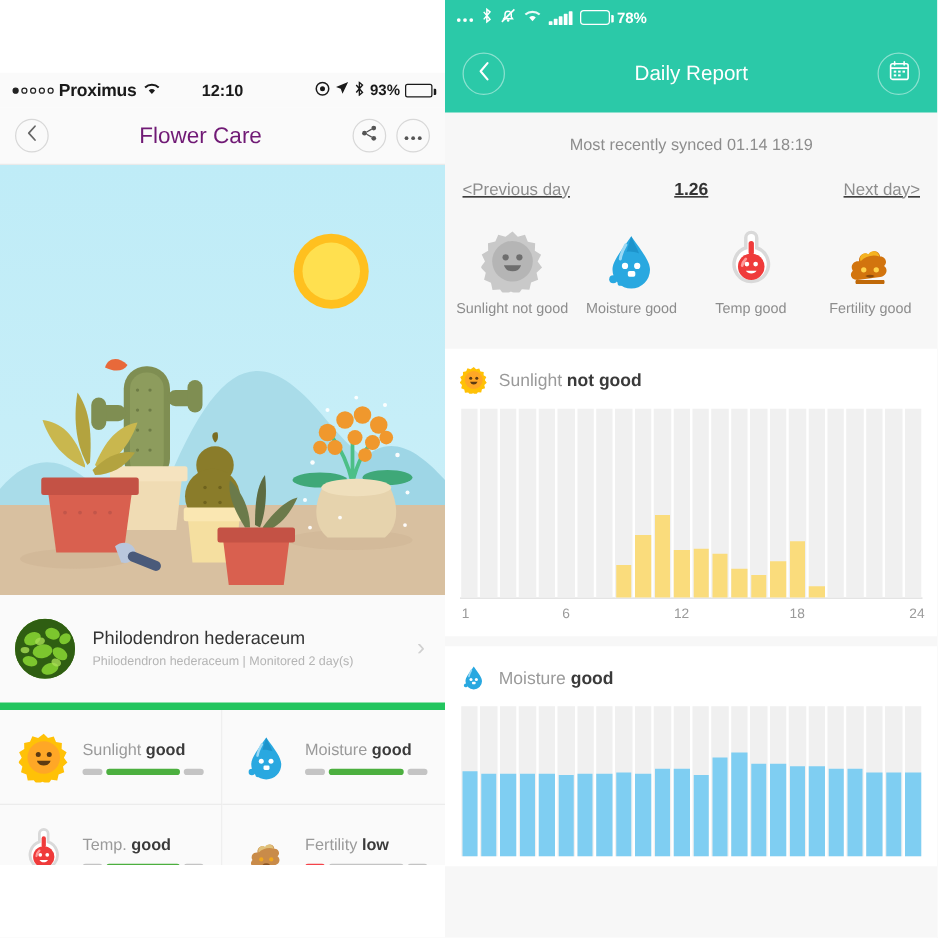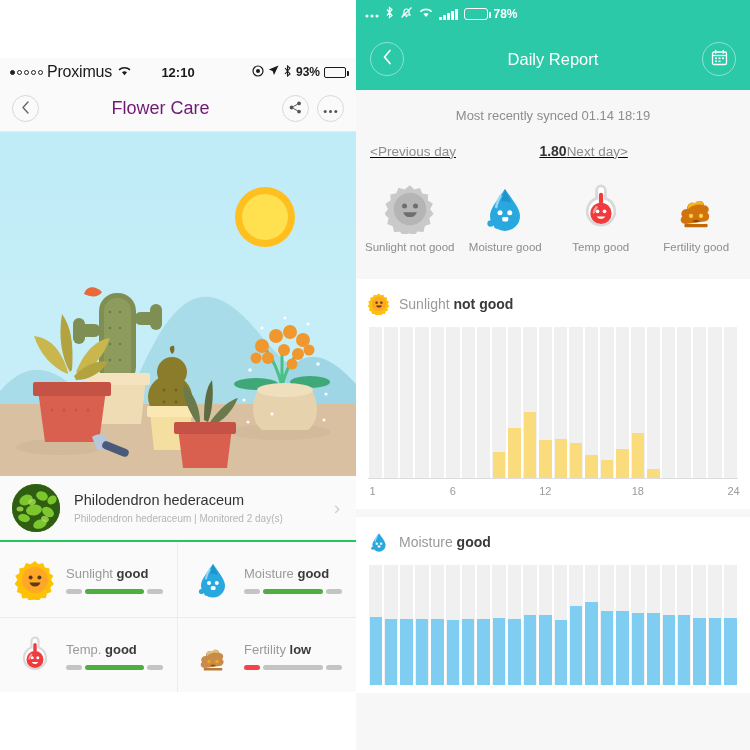--- a/index.html
+++ b/index.html
@@ -26,21 +26,21 @@
     padding: 0 10px;
     font-size: 12.5px; color: #1a1a1a;
     font-weight: bold;
   }
   .l-sb-left { display: flex; align-items: center; gap: 4px; flex: 1; }
   .l-sb-center { flex: 0 0 auto; font-size: 13px; font-weight: bold; }
   .l-sb-right { display: flex; align-items: center; gap: 4px; flex: 1; justify-content: flex-end; }
   .dots-signal { display: flex; gap: 2px; align-items: center; }
   .dots-signal i { width: 5px; height: 5px; border-radius: 50%; border: 1px solid #222; display: block; }
   .dots-signal i.on { background: #222; }
-  .carrier { font-size: 16px; font-weight: normal; letter-spacing: -0.2px; }
+  .carrier { font-size: 14px; font-weight: bold; letter-spacing: -0.2px; }
   .batt-pct { font-size: 12px; font-weight: bold; }
   .batt-shape { width: 22px; height: 11px; border: 1.5px solid #1a1a1a; border-radius: 2px; position: relative; padding: 1px; }
   .batt-shape::after { content:""; position:absolute; right:-4px; top:3px; width:2px; height:5px; background:#1a1a1a; border-radius:0 1px 1px 0; }
   .batt-fill { height: 100%; background: #1a1a1a; border-radius: 1px; }
 
   .l-navbar {
     height: 46px;
     background: #fafafa;
     display: flex; align-items: center;
     padding: 0 12px;
@@ -56,25 +56,25 @@
   .l-nav-right { display: flex; gap: 8px; }
 
   .hero {
     height: 344px;
     position: relative;
     overflow: hidden;
     background: linear-gradient(#bfecf7 0%, #c6eef8 60%, #cbeff8 100%);
   }
 
   .plant-card {
-    height: 66px;
+    height: 92px;
     background: #fafafa;
     display: flex; align-items: center;
     padding: 0 12px;
-    border-bottom: 2px solid #22c55e;
+    border-bottom: 6px solid #22c55e;
   }
   .plant-thumb {
     width: 48px; height: 48px; border-radius: 50%;
     background: radial-gradient(circle at 35% 30%, #8cc63e 0%, #5a9e22 45%, #2f5e12 100%);
     flex: 0 0 auto; overflow: hidden; position: relative;
   }
   .plant-info { flex: 1; padding-left: 14px; }
   .plant-name { font-size: 14.5px; color: #333; margin-bottom: 5px; }
   .plant-sub { font-size: 10px; color: #b4b4b4; }
   .chev-r { color: #d0d0d0; font-size: 19px; padding-right: 4px; }
@@ -140,21 +140,21 @@
     padding: 18px 0 0 0;
   }
   .daynav {
     display: flex; align-items: center;
     padding: 20px 14px 0 14px;
     font-size: 13.5px;
     text-decoration: underline;
   }
   .daynav .prev { color: #8d8d8d; flex: 1; text-align: left; }
   .daynav .cur { color: #333; font-weight: bold; font-size: 14px; flex: 0 0 auto; }
-  .daynav .next { color: #8d8d8d; flex: 1; text-align: left; }
+  .daynav .next { color: #8d8d8d; flex: 1; text-align: right; }
 
   .status-row { display: flex; padding: 22px 6px 18px 6px; }
   .status-item { flex: 1; text-align: center; }
   .status-ico { height: 56px; display:flex; align-items:center; justify-content:center; }
   .status-txt { font-size: 11.5px; color: #8d8d8d; margin-top: 4px; }
 
   .chart-card { background: #fff; margin-top: 8px; padding: 14px 12px 8px 12px; }
   .chart-head { display: flex; align-items: center; gap: 9px; margin-bottom: 12px; }
   .chart-head .ch-ico { width: 22px; height: 22px; display:flex; align-items:center; justify-content:center;}
   .chart-head .ch-txt { font-size: 14px; color: #9a9a9a; }
@@ -551,21 +551,21 @@
             </g>
         </svg>
       </span>
     </div>
   </div>
 
   <div class="sync-line">Most recently synced 01.14 18:19</div>
 
   <div class="daynav">
     <div class="prev">&lt;Previous day</div>
-    <div class="cur">1.80</div>
+    <div class="cur">1.26</div>
     <div class="next">Next day&gt;</div>
   </div>
 
   <div class="status-row">
     <div class="status-item">
       <div class="status-ico">
         <svg width="50" height="50" viewBox="0 0 40 40">
           <path d="M20 1 l3.4 3.3 4.6-1.2 1.8 4.4 4.7 0.9 -0.2 4.8 4 2.6 -2.2 4.3 2.8 3.9 -3.5 3.3 1 4.6 -4.5 1.7 -1.1 4.7 -4.8-0.4 -2.8 3.9 -4.2-2.4 -4.1 2.5 -2.9-3.8 -4.8 0.3 -1-4.7 -4.4-1.8 1.1-4.6 -3.4-3.4 2.9-3.8 -2.1-4.4 4.1-2.5 -0.1-4.8 4.7-1 1.9-4.4 4.6 1.3Z" fill="#c9c9c9"></path>
           <circle cx="20" cy="20" r="13" fill="#b5b5b5"></circle>
           <circle cx="15.6" cy="17.5" r="2" fill="#6e6e6e"></circle>

